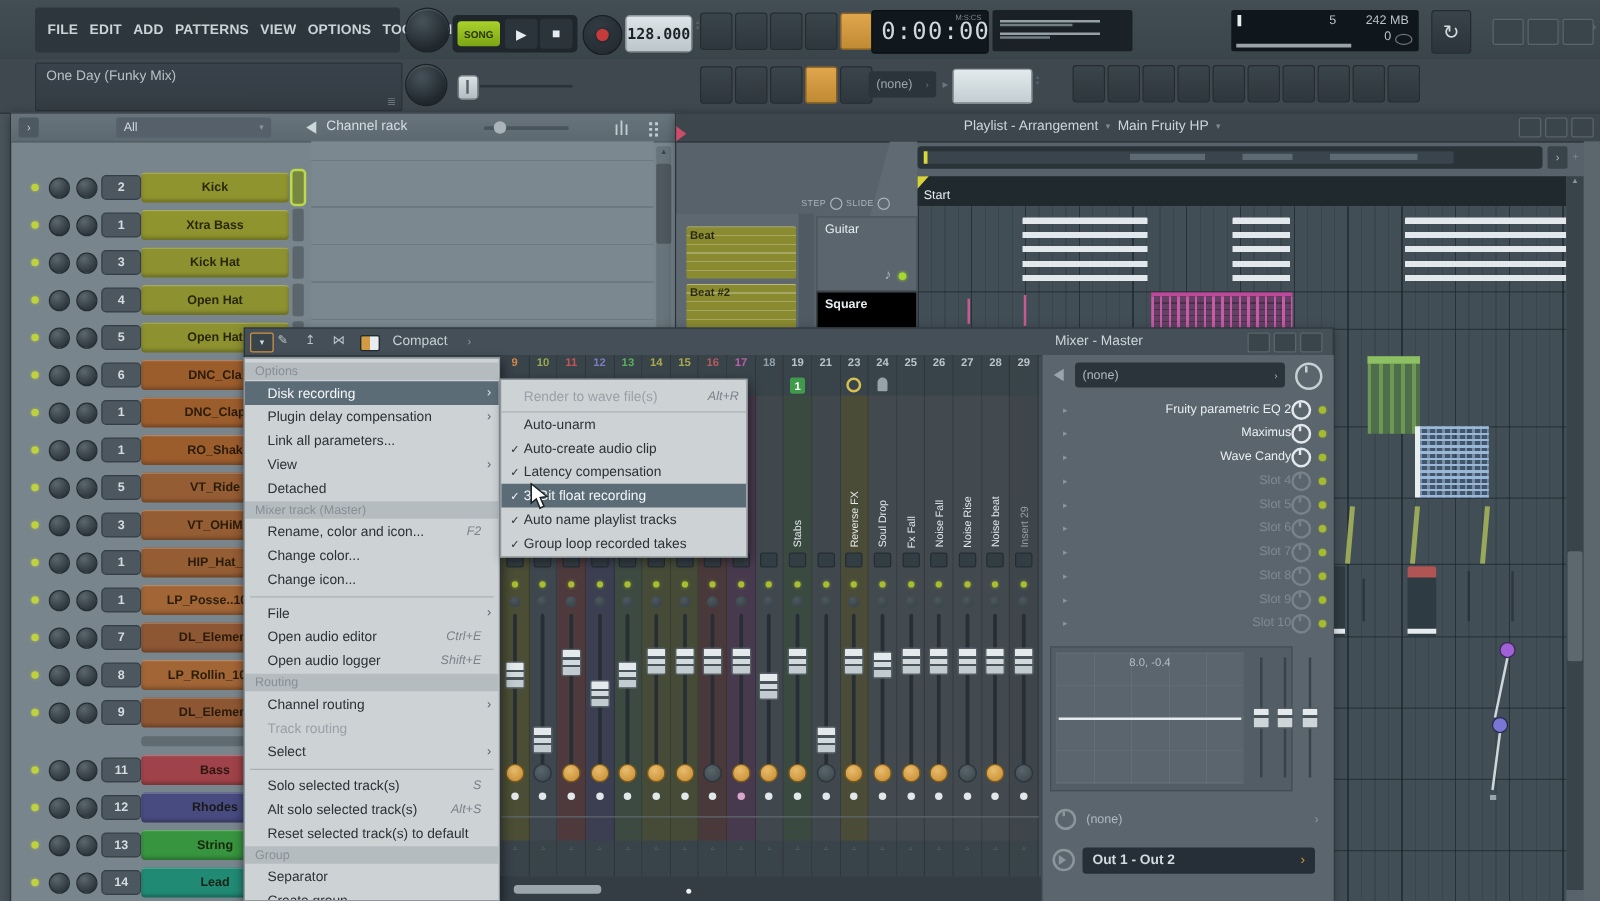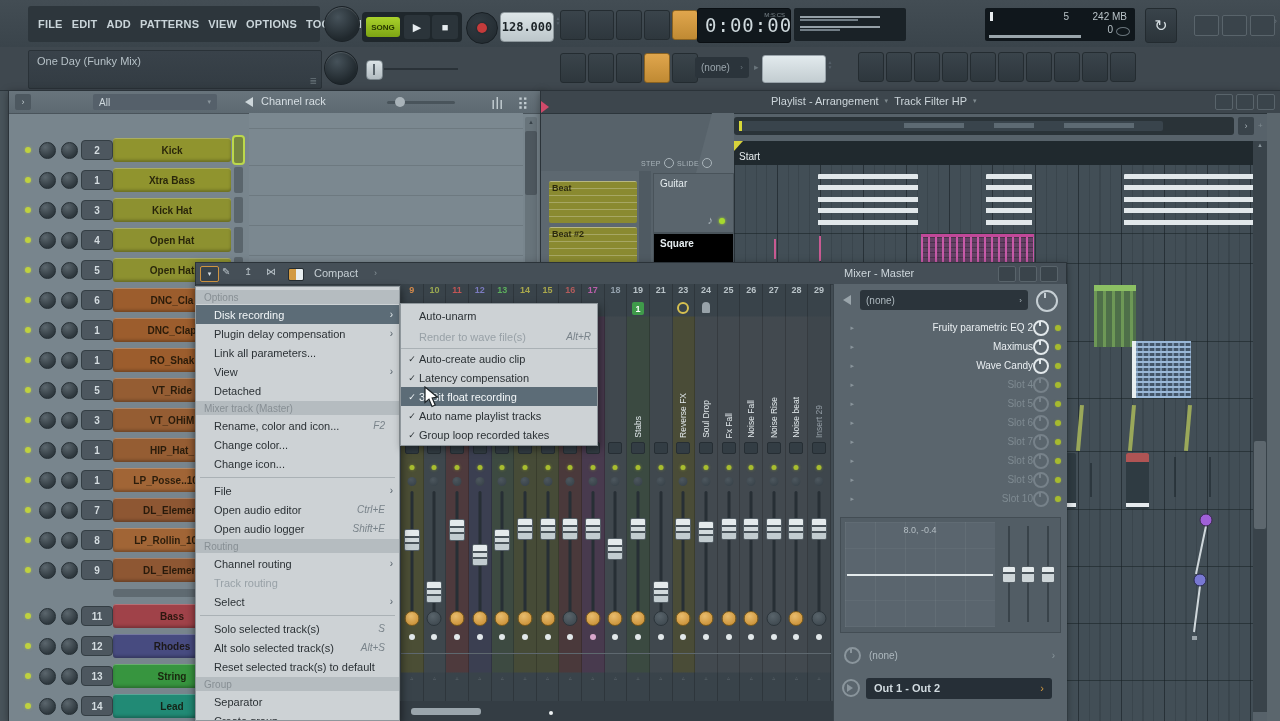--- a/index.html
+++ b/index.html
@@ -177,21 +177,21 @@
   #mxr-slots{position:absolute;left:6px;top:34px;width:221px;text-align:right;}
   .slot-row{position:relative;height:19px;display:flex;align-items:center;}
   .slot-row .sarrow{width:12px;font-size:7px;color:#8a959c;padding-left:2px;}
   .slot-row .slabel{flex:1;font-size:10px;color:#e9eef1;}
   .slot-row.empty .slabel{color:#7f8b92;}
   .slot-row .sring{width:12px;height:12px;border:2px solid #e2e8eb;border-radius:50%;margin-right:6px;position:relative;}
   .slot-row .sring::after{content:"";position:absolute;left:4px;top:0px;width:2px;height:4px;background:#e2e8eb;}
   .slot-row.empty .sring{border-color:#77828a;}
   .slot-row.empty .sring::after{background:#77828a;}
   .slot-row .sled{width:6px;height:6px;border-radius:50%;background:#a6ba2f;box-shadow:0 0 2px #a6ba2f88;}
-  #mxr-eq{position:absolute;left:6px;top:233px;width:221px;height:116px;background:#525d65;border:1px solid #434d54;box-sizing:border-box;}
+  #mxr-eq{position:absolute;left:6px;top:233px;width:194px;height:116px;background:#525d65;border:1px solid #434d54;box-sizing:border-box;}
   #eq-graph{position:absolute;left:4px;top:4px;width:150px;height:105px;background:#5a656e;background-image:repeating-linear-gradient(90deg,rgba(255,255,255,.05) 0 1px,transparent 1px 30px),repeating-linear-gradient(180deg,rgba(255,255,255,.04) 0 1px,transparent 1px 26px);}
   #eq-readout{position:absolute;left:0;top:3px;width:100%;text-align:center;font-size:9px;color:#b4bec4;}
   #eq-line{position:absolute;left:2px;top:52px;width:146px;height:2px;background:#e4eaec;}
   #eq-sliders{position:absolute;left:158px;top:4px;width:59px;height:105px;display:flex;justify-content:space-around;}
   .eq-lane{position:relative;width:14px;}
   .eq-lane i{position:absolute;left:50%;top:4px;transform:translateX(-50%);width:2px;height:96px;background:#39434a;}
   .eq-lane b{position:absolute;left:50%;top:44px;transform:translateX(-50%);width:12px;height:15px;border:1px solid #555f66;border-radius:2px;background:linear-gradient(180deg,#e4eaec 0 5px,#49535a 5px 7px,#cdd5d8 7px 15px);}
   #mxr-send{position:absolute;left:6px;top:358px;width:221px;height:26px;display:flex;align-items:center;gap:8px;font-size:10px;color:#aeb9bf;}
   #send-knob{width:13px;height:13px;border:2px solid #8a959c;border-radius:50%;margin-left:4px;position:relative;}
   #send-knob::after{content:"";position:absolute;left:4px;top:0;width:2px;height:4px;background:#8a959c;}
@@ -520,21 +520,21 @@
           <span class="pt-icon"></span>
           <span class="pt-icon"></span>
           <span class="pt-icon"></span>
           <span class="pt-icon"></span>
           <span class="pt-icon"></span>
           <span class="pt-icon"></span>
         </div>
       <div id="pl-title">
         <span>Playlist - Arrangement</span>
           <span class="sep-arrow">▾</span>
-        <span>Track Filter HP</span>
+        <span>Main Fruity HP</span>
           <span class="sep-arrow">▾</span>
       </div>
       <div id="pl-ctl" class="winctl">
 
       <span class="wbtn small"></span>
           <span class="wbtn small"></span>
           <span class="wbtn small"></span>
         </div>
     </div>
     <div id="pl-panbar">
@@ -1206,29 +1206,29 @@
       <div class="mi">
         <span class="check"></span>
         <span class="lbl">Create group...</span>
         <span class="sc"></span>
         <span class="arr"></span>
       </div>
     </div>
 
   <div id="ctx-submenu" class="menu">
 
-  <div class="mi">
-        <span class="check"></span>
-        <span class="lbl">Auto-unarm</span>
-        <span class="sc"></span>
-      </div>
-      <div class="mi disabled bordered">
+  <div class="mi disabled bordered">
         <span class="check"></span>
         <span class="lbl">Render to wave file(s)</span>
         <span class="sc">Alt+R</span>
+      </div>
+      <div class="mi">
+        <span class="check"></span>
+        <span class="lbl">Auto-unarm</span>
+        <span class="sc"></span>
       </div>
       <div class="mi">
         <span class="check">✓</span>
         <span class="lbl">Auto-create audio clip</span>
         <span class="sc"></span>
       </div>
       <div class="mi">
         <span class="check">✓</span>
         <span class="lbl">Latency compensation</span>
         <span class="sc"></span>

